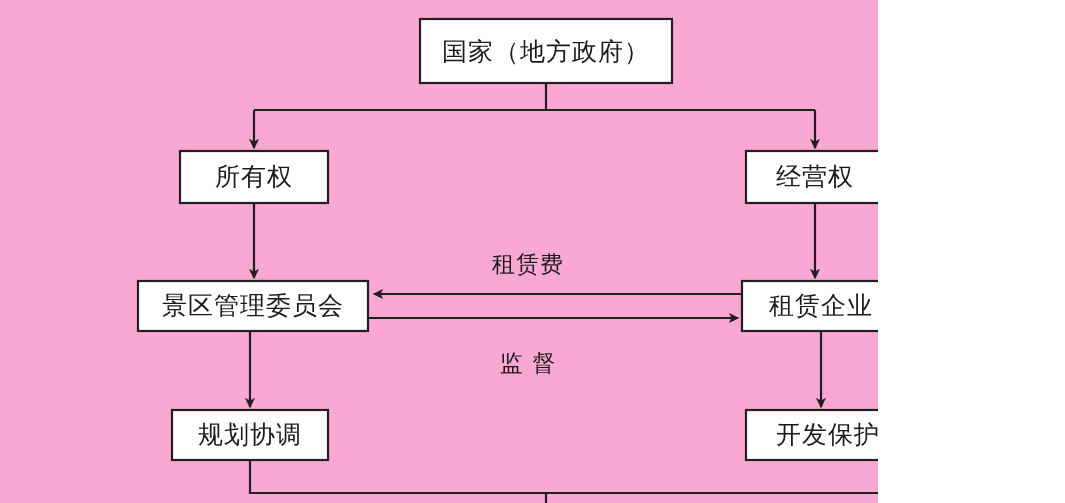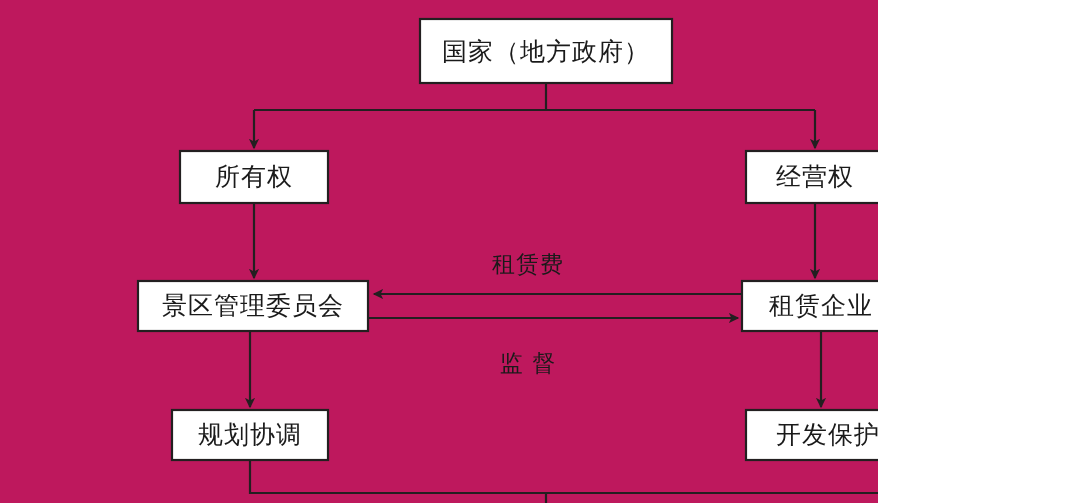--- a/index.html
+++ b/index.html
@@ -7,21 +7,21 @@
     padding: 0;
     background: #ffffff;
   }
   body {
     font-family: "DejaVu Sans", "Liberation Sans", sans-serif;
   }
   #diagram-root {
     position: relative;
     width: 878px;
     height: 503px;
-    background: #be185d;
+    background: #f9a8d4;
     overflow: hidden;
   }
   svg#flow {
     position: absolute;
     left: 0;
     top: 0;
     width: 1065px;
     height: 503px;
     display: block;
   }

